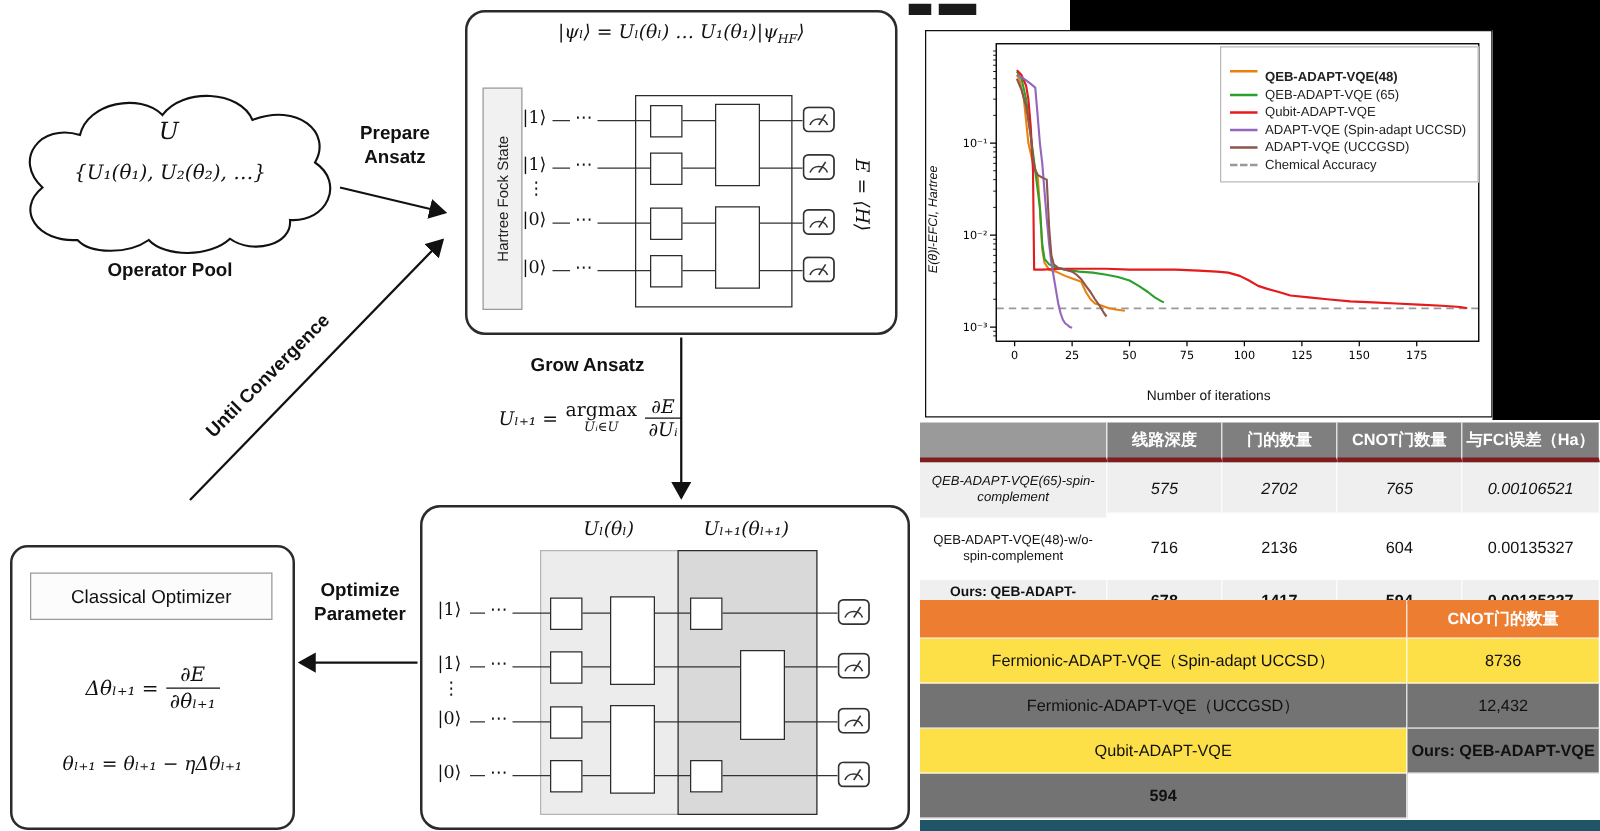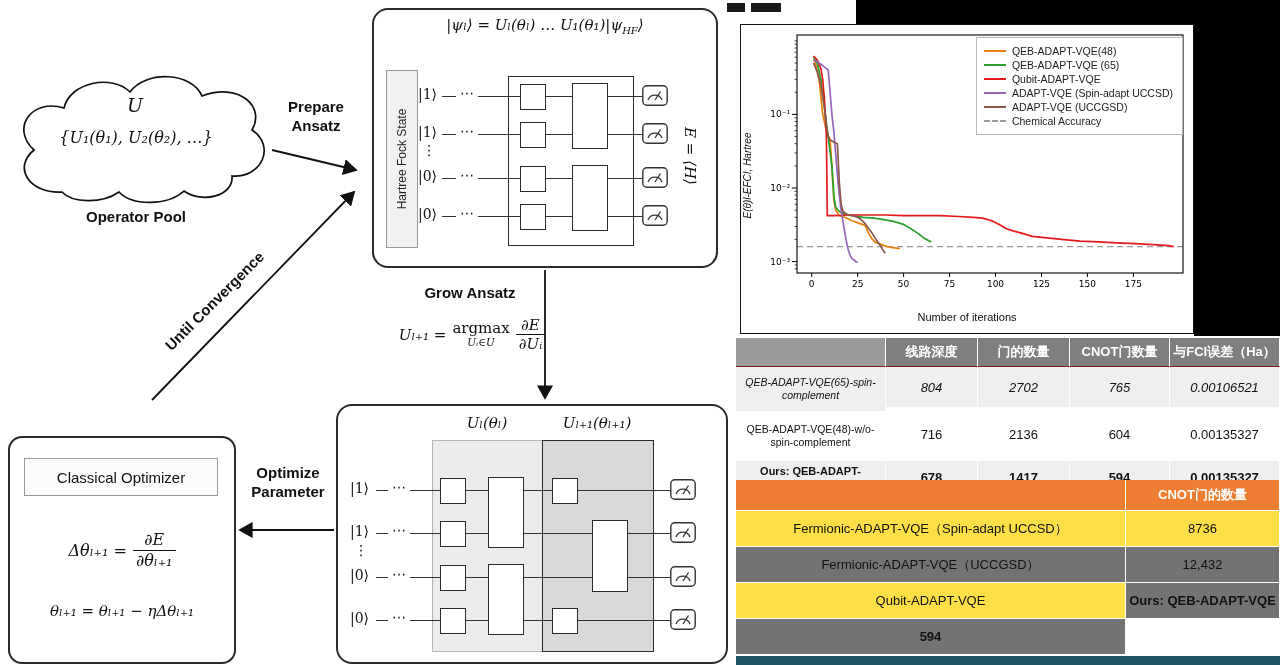--- a/index.html
+++ b/index.html
@@ -25,21 +25,21 @@
   .frac .den{border-top:1.3px solid #111;padding:0 3px;}
   .argmax{display:inline-flex;flex-direction:column;align-items:center;line-height:1.05;}
   .argmax .sub{font-size:10.5px;}
   
   .chart{position:absolute;left:740px;top:24px;width:452px;height:308px;background:#fff;border:1.5px solid #111;}
   .legend{position:absolute;right:10px;top:12px;background:#fff;border:1px solid #b9b9b9;padding:5px 9px 5px 7px;}
   .lg-row{display:flex;align-items:center;gap:6px;margin:2px 0;font-size:10.5px;color:#222;}
   .lg-swatch{width:22px;height:0;display:inline-block;}
   
   .t1{position:absolute;left:736px;top:338px;width:544px;display:grid;grid-template-columns:150px 92px 92px 100px 110px;}
-  .t1h{background:#7f7f7f;color:#fff;font-weight:bold;font-size:13px;height:28px;display:flex;align-items:center;justify-content:center;border-right:1px solid #fff;border-bottom:1px solid #7f1d1d;}
+  .t1h{background:#7f7f7f;color:#fff;font-weight:bold;font-size:13px;height:28px;display:flex;align-items:center;justify-content:center;border-right:1px solid #fff;border-bottom:4px solid #7f1d1d;}
   .t1h0{background:#9a9a9a;}
   .t1c{display:flex;align-items:center;justify-content:center;font-size:13px;border-right:1px solid #fff;border-bottom:1px solid #fff;text-align:center;}
   .t1name{font-size:10.5px;line-height:1.25;padding:2px 6px;}
   .r1{height:40px;background:#efefef;font-style:italic;}
   .r2{height:44px;background:#ffffff;}
   .r3{height:32px;background:#efefef;}
   .bb{font-weight:bold;font-size:11px;}
   .bbv{font-weight:bold;}
   .t2{position:absolute;left:736px;top:480px;width:508px;display:grid;grid-template-columns:390px 154px;}
   .t2h{background:#ed7d31;color:#fff;font-weight:bold;font-size:13px;height:30px;display:flex;align-items:center;justify-content:center;border-right:1px solid #fff;border-bottom:1px solid #fff;}
@@ -276,21 +276,21 @@
         <polyline points="56.5,34.0 60.2,42.8 63.9,56.1 67.6,79.6 69.4,96.8 71.2,107.6 73.1,110.9 76.8,113.1 80.4,114.7 82.3,153.2 84.1,175.3 86.0,182.5 89.6,185.2 95.1,186.7 100.7,188.3 104.3,190.8 108.0,194.4 111.7,199.7 115.4,204.6 119.0,210.4 122.7,215.6 126.4,221.8 128.2,224.2" fill="none" stroke="#8c564b" stroke-width="1.7" stroke-linejoin="round"></polyline>
         <rect x="40" y="6" width="386" height="238" fill="none" stroke="#000" stroke-width="1.1"></rect>
       </svg>
     <div class="abs" style="left:-2px;top:70px;width:16px;height:160px;display:flex;align-items:center;justify-content:center;">
       <span style="transform:rotate(-90deg);white-space:nowrap;font-size:10px;font-style:italic;">E(θ)l-EFCI, Hartree</span>
     </div>
     <div class="abs center" style="left:0;top:286px;width:100%;font-size:11px;">Number of iterations</div>
     <div class="legend" id="chart-legend">
         <div class="lg-row">
           <span class="lg-swatch" style="border-top: 2.2px solid rgb(232, 130, 12);"></span>
-          <span style="font-weight: normal;">QEB-ADAPT-VQE(48)</span>
+          <span style="font-weight: bold; margin-top: 11px;">QEB-ADAPT-VQE(48)</span>
         </div>
         <div class="lg-row">
           <span class="lg-swatch" style="border-top: 2.2px solid rgb(44, 160, 44);"></span>
           <span>QEB-ADAPT-VQE (65)</span>
         </div>
         <div class="lg-row">
           <span class="lg-swatch" style="border-top: 2.2px solid rgb(228, 26, 28);"></span>
           <span>Qubit-ADAPT-VQE</span>
         </div>
         <div class="lg-row">
@@ -309,21 +309,21 @@
   </div>
 
   <div class="t1">
     <div class="t1h t1h0"></div>
     <div class="t1h">线路深度</div>
     <div class="t1h">门的数量</div>
     <div class="t1h">CNOT门数量</div>
     <div class="t1h">与FCI误差（Ha）</div>
 
     <div class="t1c t1name r1">QEB-ADAPT-VQE(65)-spin-complement</div>
-    <div class="t1c r1">804</div>
+    <div class="t1c r1">575</div>
     <div class="t1c r1">2702</div>
     <div class="t1c r1">765</div>
     <div class="t1c r1">0.00106521</div>
 
     <div class="t1c t1name r2">QEB-ADAPT-VQE(48)-w/o-spin-complement</div>
     <div class="t1c r2">716</div>
     <div class="t1c r2">2136</div>
     <div class="t1c r2">604</div>
     <div class="t1c r2">0.00135327</div>
 

